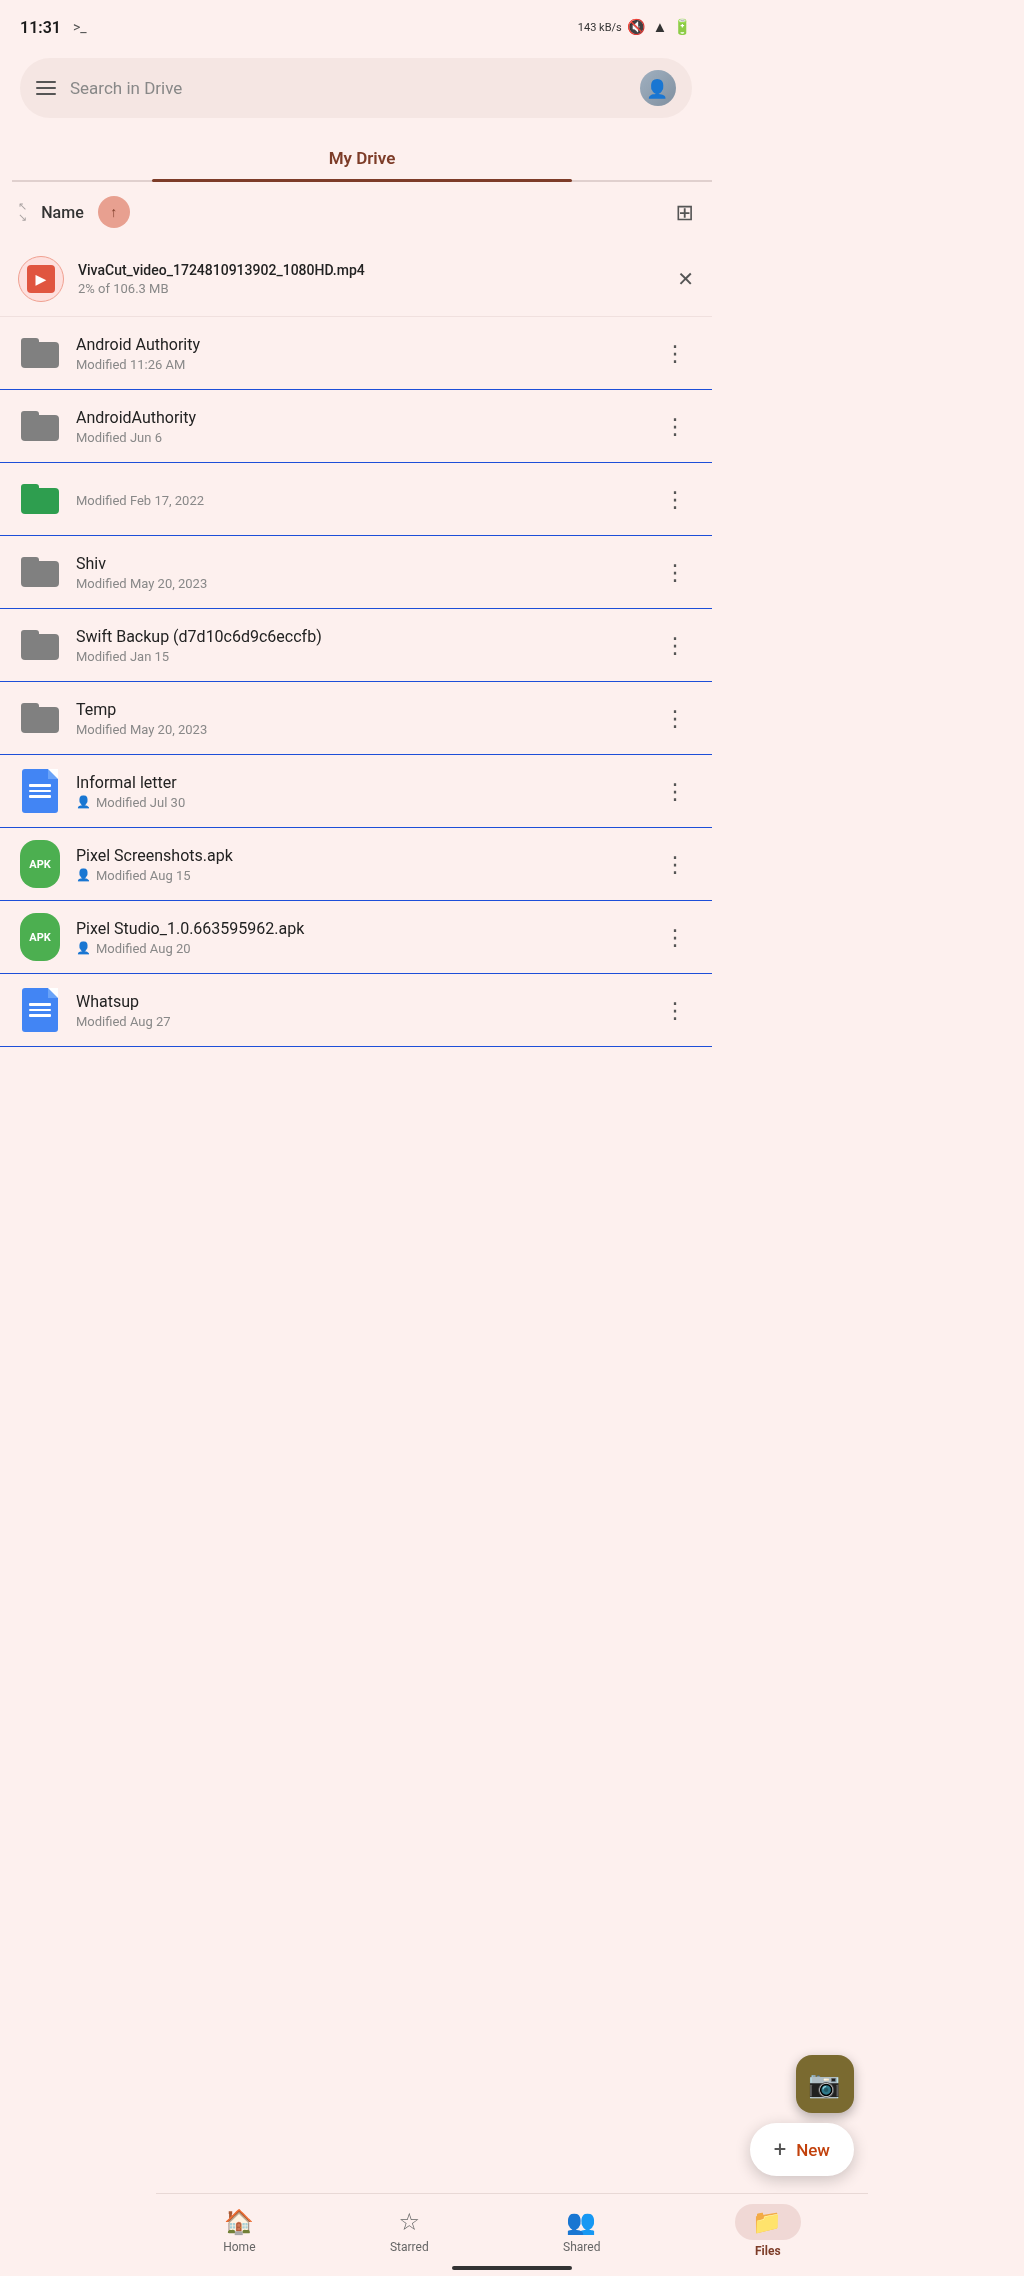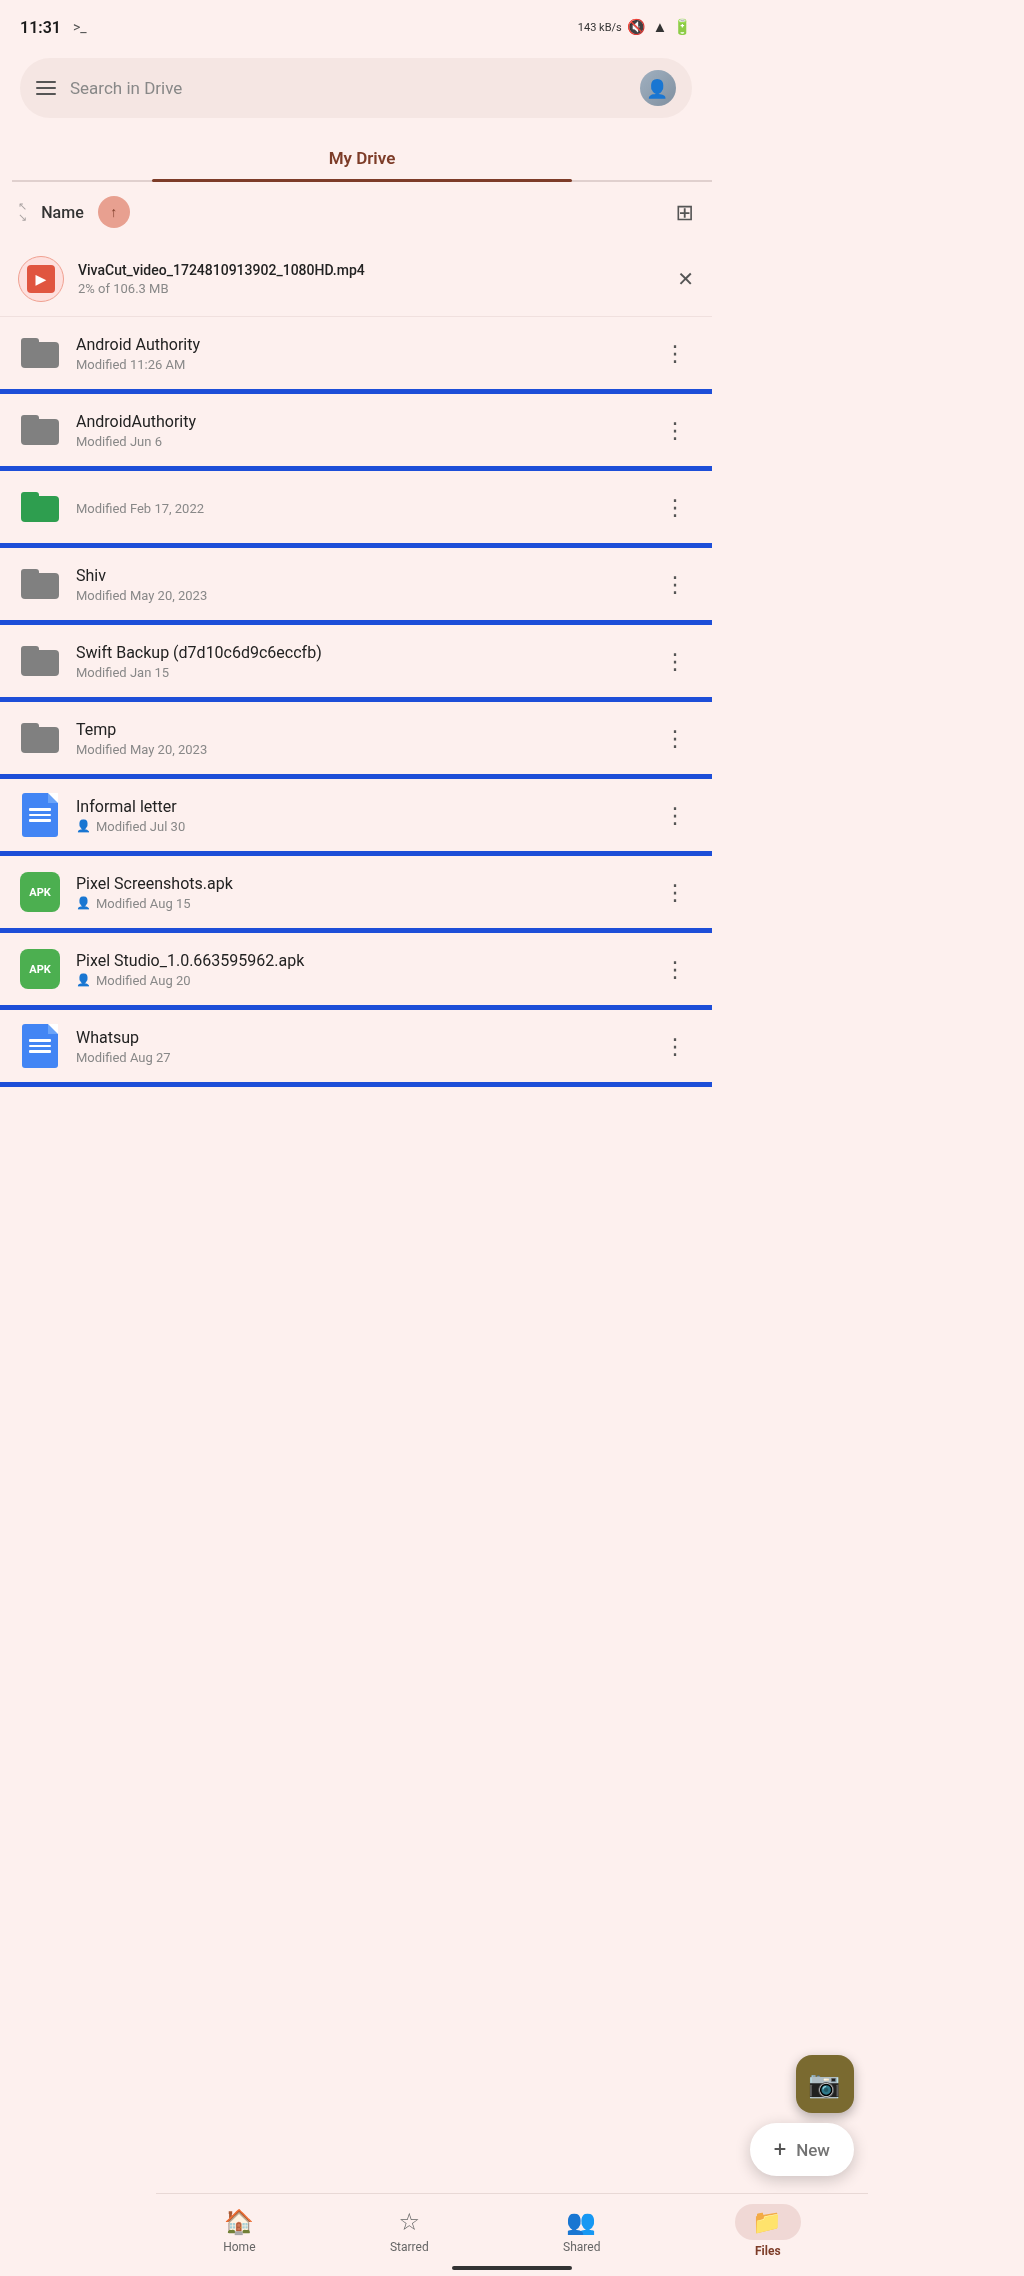--- a/index.html
+++ b/index.html
@@ -213,21 +213,21 @@
       color: #555;
       cursor: pointer;
     }
 
     
     .file-item {
       display: flex;
       align-items: center;
       padding: 14px 18px;
       gap: 14px;
-      border-bottom: 5px solid #1d4ed8;
+      border-bottom: 1px solid #1d4ed8;
     }
     .file-icon-wrap {
       width: 44px;
       height: 44px;
       display: flex;
       align-items: center;
       justify-content: center;
       flex-shrink: 0;
     }
 
@@ -297,23 +297,23 @@
       right: 0;
       width: 0;
       height: 0;
       border-left: 10px solid #6aa3f8;
       border-top: 10px solid white;
     }
 
     
     .apk-icon {
       width: 40px;
-      height: 40px;
+      height: 48px;
       background: #4caf50;
-      border-radius: 8px;
+      border-radius: 16px;
       display: flex;
       align-items: center;
       justify-content: center;
       color: white;
       font-size: 11px;
       font-weight: bold;
     }
 
     .file-info {
       flex: 1;
@@ -377,21 +377,21 @@
       gap: 10px;
       box-shadow: 0 4px 16px rgba(0,0,0,0.2);
       cursor: pointer;
     }
     .fab-new span.plus {
       font-size: 22px;
       color: #555;
     }
     .fab-new span.label {
       font-size: 17px;
-      color: #737373;
+      color: #c2410c;
       font-weight: 500;
     }
 
     
     .bottom-nav {
       position: fixed;
       bottom: 0;
       left: 50%;
       transform: translateX(-50%);
       width: 712px;

